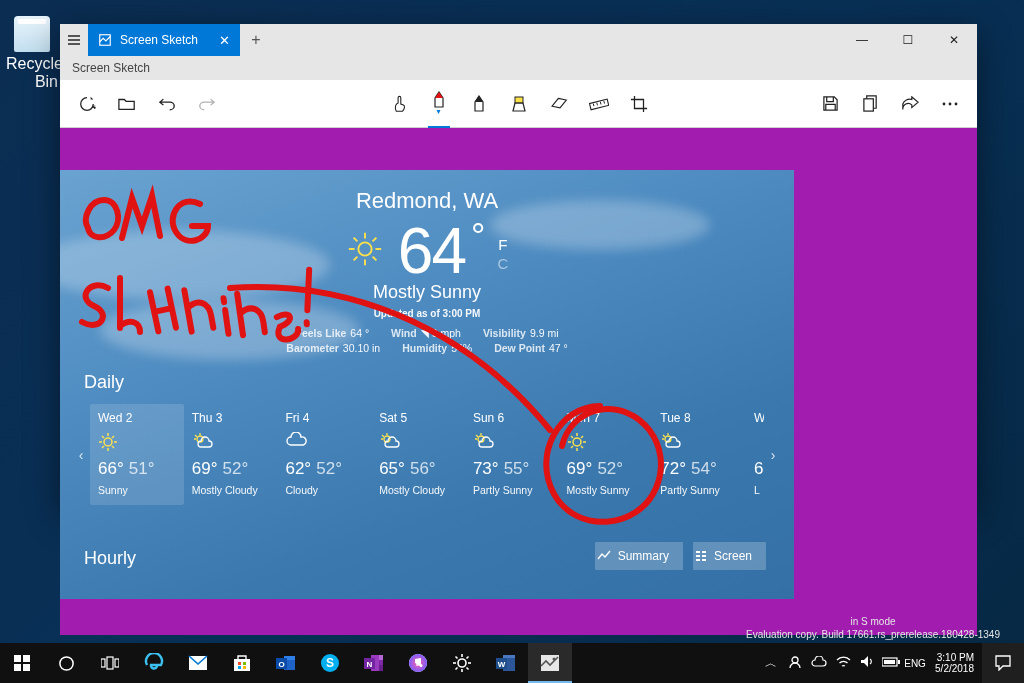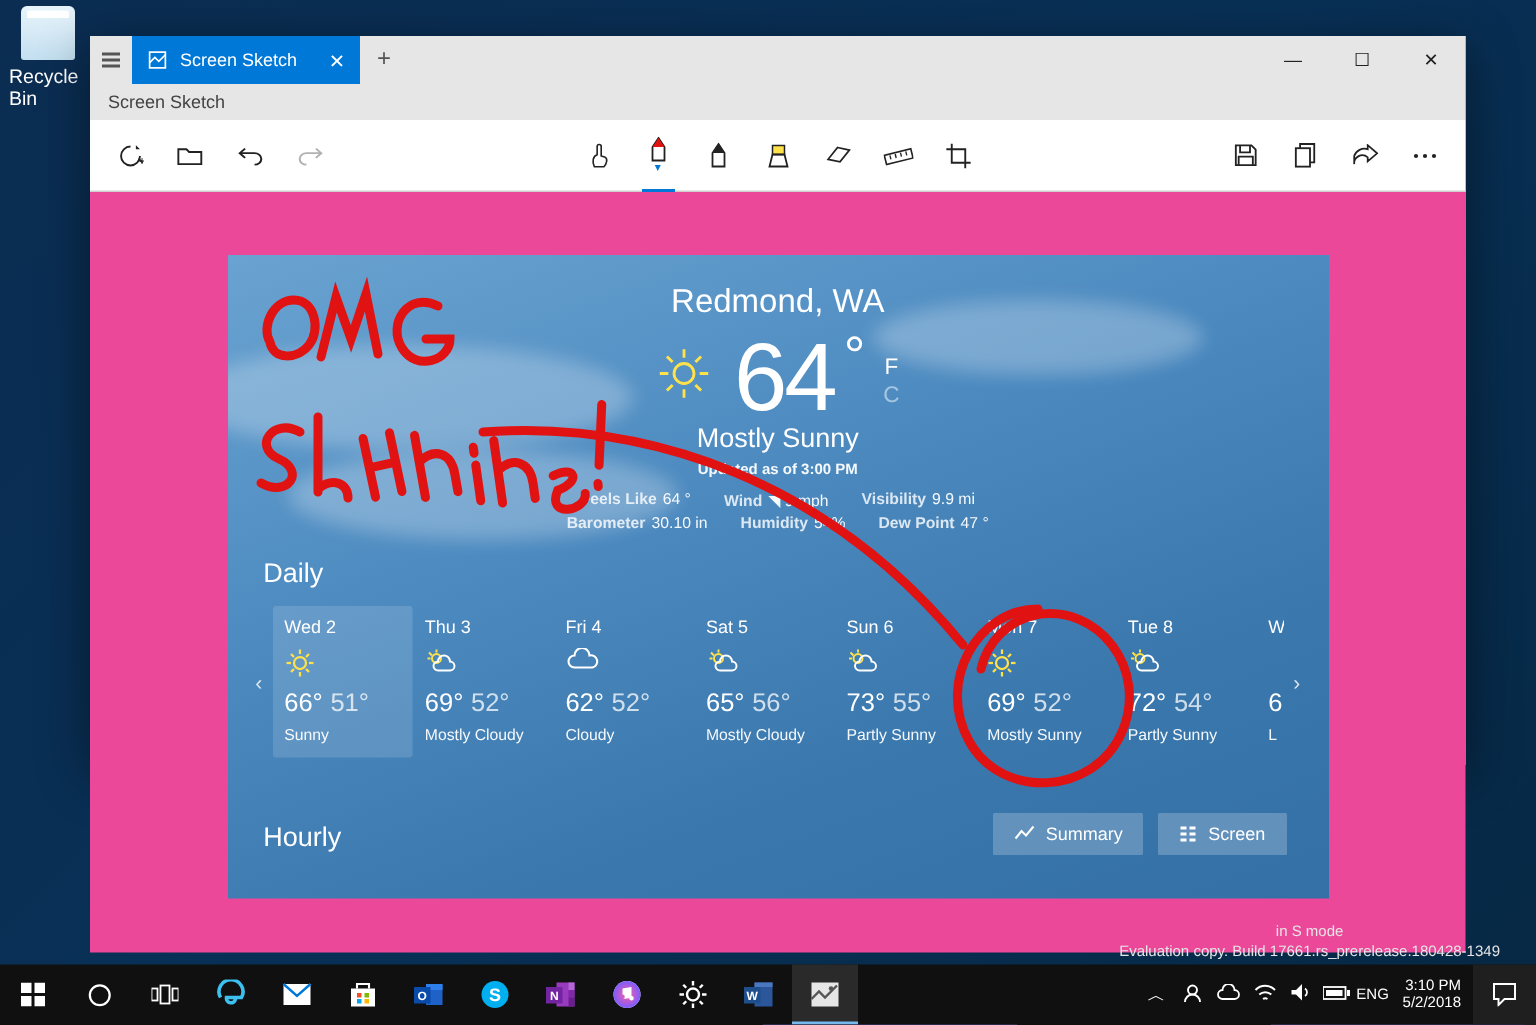--- a/index.html
+++ b/index.html
@@ -1,39 +1,39 @@
 <!DOCTYPE html>
 <html><head>
 <meta charset="utf-8">
 <style>
 *{box-sizing:border-box;margin:0;padding:0;font-family:"Segoe UI",Arial,sans-serif;-webkit-font-smoothing:antialiased}
 html,body{width:1024px;height:683px;overflow:hidden;background:#0a2a4a}
 .desktop{position:relative;width:1024px;height:683px;background:linear-gradient(135deg,#0b2d52 0%,#083056 50%,#062844 100%)}
-.recycle{position:absolute;top:4px;left:6px;width:52px;text-align:left;color:#fff;font-size:13px}
+.recycle{position:absolute;top:16px;left:6px;width:52px;text-align:right;color:#fff;font-size:16px}
 .recycle .bin{width:36px;height:36px;margin:0 auto 3px;background:linear-gradient(#e8f4fb,#c3dff0);border-radius:4px 4px 2px 2px;position:relative}
 .recycle .bin::before{content:"";position:absolute;top:3px;left:4px;right:4px;height:5px;background:#fff;border-radius:1px}
 .window{position:absolute;left:60px;top:24px;width:917px;height:486px;background:#e6e6e6;box-shadow:0 8px 32px rgba(0,0,0,.45)}
 .titlebar{height:32px;display:flex;align-items:stretch;background:#e6e6e6}
 .tabgroup{display:flex;align-items:stretch}
 .tabbtn{width:28px;display:flex;align-items:center;justify-content:center;color:#555}
 .tab{width:152px;background:#0078d7;color:#fff;display:flex;align-items:center;padding:0 10px;font-size:12px;gap:8px}
 .tab .geom{width:14px;height:14px}
 .tab .x{margin-left:auto;font-size:13px}
 .newtab{width:32px;display:flex;align-items:center;justify-content:center;color:#555;font-size:16px}
 .winctrls{margin-left:auto;display:flex}
 .winctrls div{width:46px;display:flex;align-items:center;justify-content:center;color:#222;font-size:12px}
 .subtitle{height:24px;padding:5px 12px;font-size:12px;color:#444;background:#e6e6e6}
 .toolbar{height:48px;background:#fff;border-bottom:1px solid #d0d0d0;display:flex;align-items:center;padding:0 10px}
 .tgroup{display:flex;gap:6px}
 .tbtn{width:34px;height:34px;display:flex;flex-direction:column;align-items:center;justify-content:center;border-radius:2px;color:#222;position:relative}
 .tbtn svg{display:block}
 .tbtn.sel::after{content:"";position:absolute;bottom:-7px;left:6px;right:6px;height:2px;background:#0078d7}
 .tbtn .chev{font-size:8px;color:#0078d7;margin-top:-2px}
 .spacer{flex:1}
-.canvas{position:relative;height:507px;background:#ec4899;display:flex;align-items:center;justify-content:center}
+.canvas{position:relative;height:507px;background:#a21caf;display:flex;align-items:center;justify-content:flex-start}
 .shot{position:relative;width:734px;height:429px;margin-top:6px;background:linear-gradient(160deg,#6aa3d1 0%,#4b89bf 40%,#3a78ae 70%,#3470a5 100%);overflow:hidden;color:#fff}
 .cloud{position:absolute;background:rgba(255,255,255,.25);border-radius:50%;filter:blur(6px)}
 .c1{width:300px;height:70px;left:-30px;top:60px}
 .c2{width:260px;height:60px;left:40px;top:130px}
 .c3{width:220px;height:50px;left:430px;top:30px}
 .loc{position:absolute;top:18px;left:0;right:0;text-align:center;font-size:22px;font-weight:300}
 .cur{position:absolute;top:44px;left:0;right:0;text-align:center}
 .cur .row{display:flex;align-items:center;justify-content:center;gap:14px}
 .sun{color:#ffe24a}
 .temp{font-size:64px;font-weight:200;letter-spacing:-2px}
@@ -50,21 +50,21 @@
 .navcol{width:18px;display:flex;align-items:center;justify-content:center;opacity:.8;font-size:14px}
 .daycard{flex:1;padding:6px 4px 8px 8px;font-size:11px;line-height:1.35;position:relative}
 .daycard.active{background:rgba(255,255,255,.14);border-radius:2px}
 .daycard .nm{font-size:12px;margin-bottom:6px}
 .daycard .ic{height:22px;margin-bottom:4px}
 .daycard .hi{font-size:17px;font-weight:400}
 .daycard .lo{font-size:17px;opacity:.75;margin-left:2px}
 .daycard .dc{font-size:10.5px;opacity:.95;margin-top:2px}
 .daycard.cut{flex:0 0 18px;overflow:hidden}
 .btns{position:absolute;right:28px;top:372px;display:flex;gap:10px}
-.wbtn{background:rgba(255,255,255,.22);padding:7px 14px 7px 14px;font-size:12px;display:flex;align-items:center;gap:7px;border-radius:1px}
+.wbtn{background:rgba(255,255,255,.22);padding:7px 14px 7px 2px;font-size:12px;display:flex;align-items:center;gap:7px;border-radius:1px}
 .anno{position:absolute;inset:0;pointer-events:none}
 .taskbar{position:absolute;left:0;right:0;bottom:0;height:40px;background:#101010;display:flex;align-items:center}
 .tb{width:44px;height:40px;display:flex;align-items:center;justify-content:center;color:#fff}
 .tb.active{background:#2a2a2a;box-shadow:inset 0 -2px 0 #76b9ed}
 .tb svg{display:block}
 .tray{margin-left:auto;display:flex;align-items:center;color:#fff;font-size:10px}
 .tray .ic{width:24px;text-align:center;font-size:12px}
 .clock{text-align:right;padding:0 8px;line-height:1.15}
 .ac{width:42px;height:40px;background:#1f1f1f;display:flex;align-items:center;justify-content:center}
 .buildinfo{position:absolute;right:24px;bottom:42px;color:#e6e6e6;font-size:10px;text-align:center;line-height:1.3}

